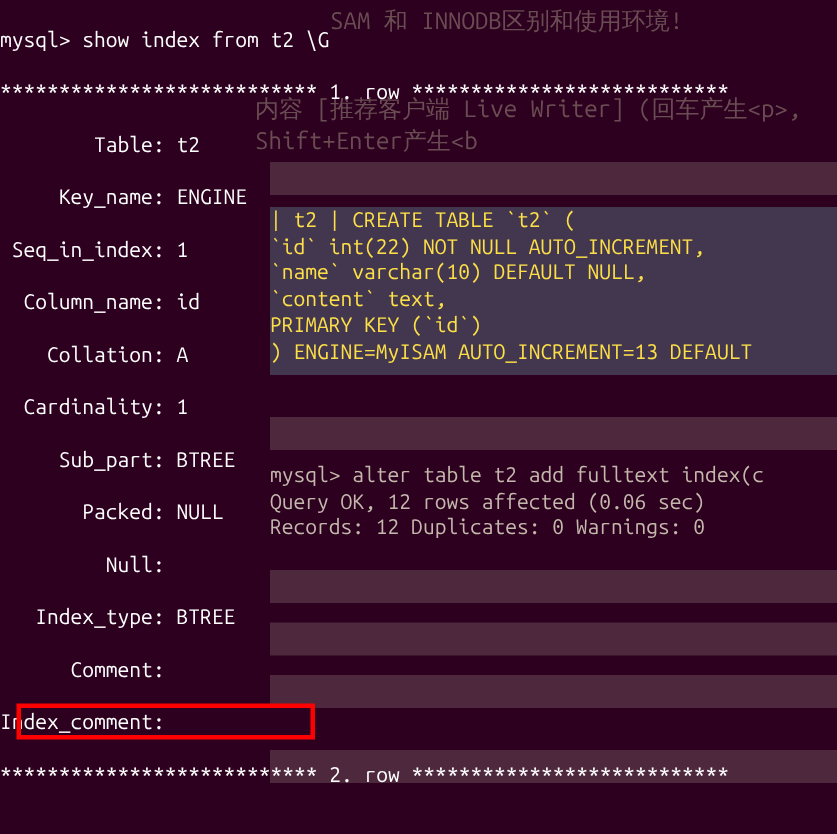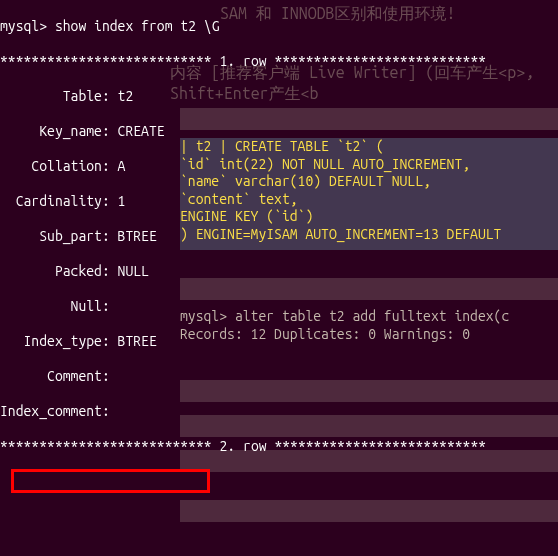--- a/index.html
+++ b/index.html
@@ -92,34 +92,37 @@
 <div class="divider-bar" style="top:380px;"></div>
 <div class="divider-bar" style="top:415px;"></div>
 <div class="divider-bar" style="top:450px;"></div>
 <div class="divider-bar" style="top:500px;"></div>
 
 <div class="sql-block">
   <span class="terminal-line">| t2    | CREATE TABLE `t2` (</span>
   <span class="terminal-line">  `id` int(22) NOT NULL AUTO_INCREMENT,</span>
   <span class="terminal-line">  `name` varchar(10) DEFAULT NULL,</span>
   <span class="terminal-line">  `content` text,</span>
-  <span class="terminal-line">  ENGINE KEY (`id`)</span>
+  <span class="terminal-line">  PRIMARY KEY (`id`)</span>
   <span class="terminal-line">) ENGINE=MyISAM AUTO_INCREMENT=13 DEFAULT</span>
 </div>
 
 <div class="query-block">
   <span class="terminal-line">mysql&gt; alter table t2 add fulltext index(c</span>
+  <span class="terminal-line">Query OK, 12 rows affected (0.06 sec)</span>
   <span class="terminal-line">Records: 12  Duplicates: 0  Warnings: 0</span>
 </div>
 
 <div class="terminal">
 <span class="terminal-line">mysql&gt; show index from t2 \G</span>
 <span class="terminal-line">*************************** 1. row ***************************</span>
 <span class="terminal-line">        Table: t2</span>
-<span class="terminal-line">     Key_name: CREATE</span>
+<span class="terminal-line">     Key_name: ENGINE</span>
+<span class="terminal-line"> Seq_in_index: 1</span>
+<span class="terminal-line">  Column_name: id</span>
 <span class="terminal-line">    Collation: A</span>
 <span class="terminal-line">  Cardinality: 1</span>
 <span class="terminal-line">     Sub_part: BTREE</span>
 <span class="terminal-line">       Packed: NULL</span>
 <span class="terminal-line">         Null:</span>
 <span class="terminal-line">   Index_type: BTREE</span>
 <span class="terminal-line">      Comment:</span>
 <span class="terminal-line">Index_comment:</span>
 <span class="terminal-line">*************************** 2. row ***************************</span>
 

